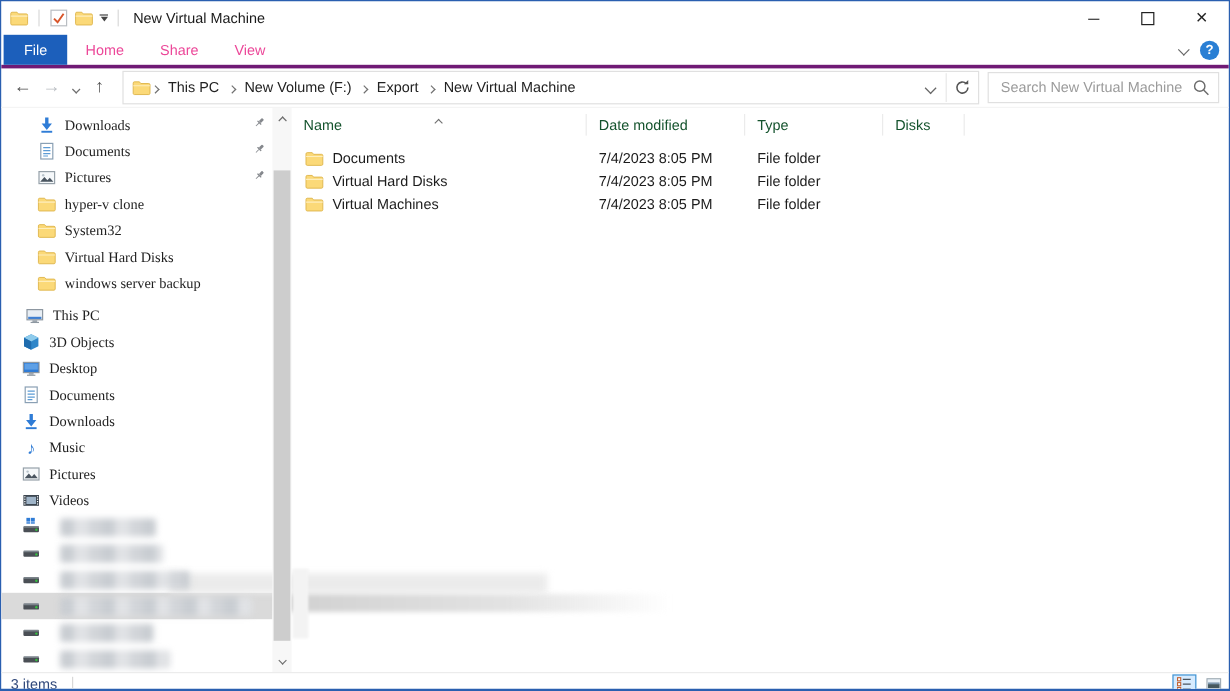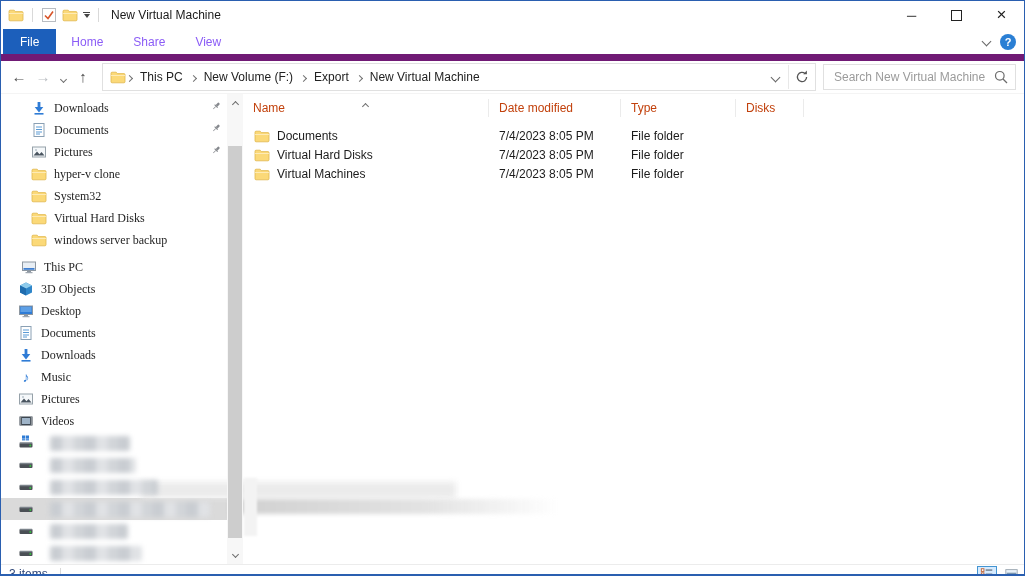--- a/index.html
+++ b/index.html
@@ -13,22 +13,22 @@
   .title-text{margin-left:4px;color:#1a1a1a;white-space:nowrap;}
   .tb-controls{margin-left:auto;display:flex;height:28px;}
   .ctrl{width:45px;height:28px;display:flex;align-items:center;justify-content:center;color:#222;font-size:13px;}
   .ctrl.close{font-size:17px;}
   .maxbox{width:9px;height:9px;border:1px solid #222;display:inline-block;}
   .custom-arrow{display:inline-flex;flex-direction:column;align-items:center;gap:1px;}
   .custom-arrow .bar{width:7px;height:1px;background:#444;}
   .tri-down{width:0;height:0;border-left:3.5px solid transparent;border-right:3.5px solid transparent;border-top:4px solid #444;}
 
   
-  .tabrow{height:25px;display:flex;align-items:stretch;position:relative;border-bottom:7px solid #701a75;}
-  .tab{padding:0 15px;display:flex;align-items:center;color:#8b5cf6;}
+  .tabrow{height:25px;display:flex;align-items:stretch;position:relative;border-bottom:3px solid #701a75;}
+  .tab{padding:0 15px;display:flex;align-items:center;color:#ec4899;}
   .tab.active{background:#1c5fbb;color:#fff;margin-left:2px;padding:0 17px;}
   .tabrow-right{position:absolute;right:8px;top:0;height:25px;display:flex;align-items:center;gap:10px;}
   .help-circle{width:16px;height:16px;border-radius:50%;background:#2a7fd4;color:#fff;font-weight:bold;font-size:11px;display:flex;align-items:center;justify-content:center;}
 
   
   .chv{display:inline-block;width:6px;height:6px;border-right:1.3px solid #666;border-bottom:1.3px solid #666;}
   .chv.down{transform:rotate(45deg);}
   .chv.right{transform:rotate(-45deg);}
   .chv.up{transform:rotate(225deg);}
   .chv.sm{width:4px;height:4px;border-color:#707070;}
@@ -73,21 +73,21 @@
   .sb-arrow.bottom{bottom:2px;}
   .sb-thumb{position:absolute;left:1px;width:14px;top:52px;height:392px;background:#cdcdcd;}
 
   
   .wingblob{position:absolute;left:140px;top:388px;width:315px;height:16px;background:#ebebeb;filter:blur(3px);z-index:1;}
   .longblob{position:absolute;left:228px;top:405px;width:330px;height:15px;background:linear-gradient(90deg,#d0d0d0,#e3e3e3 60%,rgba(240,240,240,0));filter:blur(2px);z-index:1;}
   .rightstrip{position:absolute;left:243px;top:384px;width:13px;height:58px;background:#f3f3f3;filter:blur(1px);z-index:1;}
 
   
   .content{flex:1;position:relative;padding-top:2px;z-index:2;}
-  .list-header{display:grid;grid-template-columns:246px 132px 115px 68px;height:24px;align-items:center;color:#c2410c;}
+  .list-header{display:grid;grid-template-columns:246px 132px 115px 68px;height:24px;align-items:center;color:#14532d;}
   .hcell{padding-left:10px;border-right:1px solid #ebebeb;height:18px;line-height:18px;position:relative;box-sizing:border-box;}
   .sort-caret{position:absolute;left:120px;top:-3px;}
   .rows{margin-top:6px;}
   .frow{display:grid;grid-template-columns:246px 132px 115px 68px;height:19px;align-items:center;color:#1c1c1c;}
   .cell-name{display:flex;align-items:center;gap:7px;padding-left:11px;}
   .cell{padding-left:10px;white-space:nowrap;}
 
   
   .statusbar{height:18px;border-top:1px solid #ececec;display:flex;align-items:center;padding-left:8px;color:#30487a;position:relative;}
   .status-sep{width:1px;height:12px;background:#d8d8d8;margin-left:12px;}

